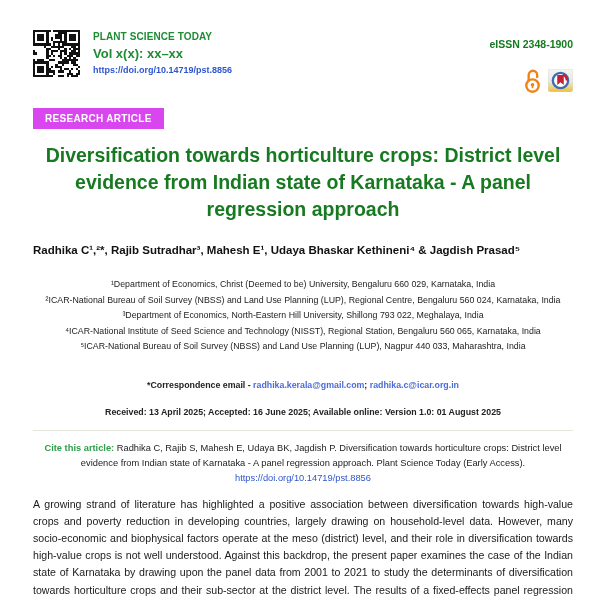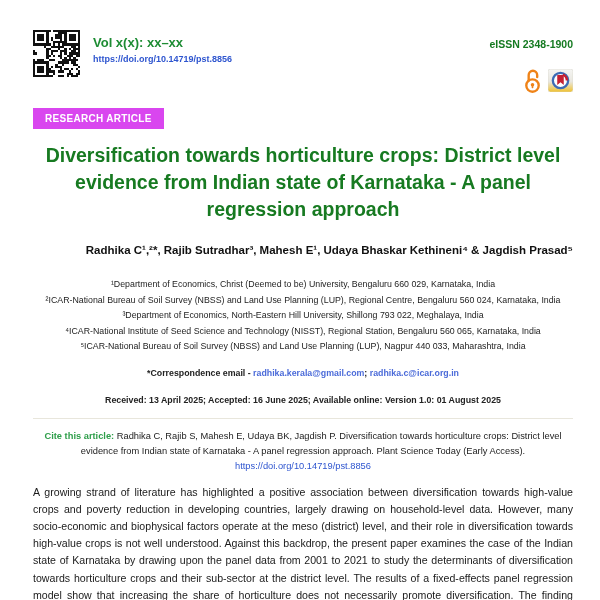--- a/index.html
+++ b/index.html
@@ -29,26 +29,26 @@
     font-weight:bold; font-size:10px; letter-spacing:0.3px;
     padding:5px 12px; margin-top:14px;
   }
 
   
   .title {
     text-align:center; color:#177a21; font-weight:bold;
     font-size:19.5px; line-height:27px;
     max-width:548px; margin:13px auto 0;
   }
-  .authors { text-align:right; font-weight:bold; font-size:11.5px; margin-top:21px; color:#111; }
+  .authors { text-align:left; font-weight:bold; font-size:11.5px; margin-top:21px; color:#111; }
 
   
   .affiliations { text-align:center; font-size:8.8px; line-height:15.5px; margin-top:21px; color:#1c1c1c; }
 
-  .correspondence { text-align:center; font-size:8.8px; margin-top:13px; font-weight:bold; color:#222; }
+  .correspondence { text-align:center; font-size:8.8px; margin-top:25px; font-weight:bold; color:#222; }
   .correspondence .link { color:#4b6bd9; cursor:pointer; }
   .dates { text-align:center; font-size:8.8px; margin-top:17px; font-weight:bold; color:#222; }
 
   .rule { border:none; border-top:1px solid #e8e6dc; margin:13px 0 0 0; }
 
   
   .cite { text-align:center; font-size:9.3px; line-height:15px; margin:10px auto 0; max-width:548px; color:#222; }
   .cite-label { color:#2e9e4a; font-weight:bold; }
   .cite .link { color:#2e55cf; cursor:pointer; }
 
@@ -315,20 +315,21 @@
           <rect x="3" y="16" width="1" height="1" fill="#111"></rect>
           <rect x="4" y="16" width="1" height="1" fill="#111"></rect>
           <rect x="2" y="17" width="1" height="1" fill="#111"></rect>
           <rect x="3" y="17" width="1" height="1" fill="#111"></rect>
           <rect x="4" y="17" width="1" height="1" fill="#111"></rect>
           <rect x="2" y="18" width="1" height="1" fill="#111"></rect>
           <rect x="3" y="18" width="1" height="1" fill="#111"></rect>
           <rect x="4" y="18" width="1" height="1" fill="#111"></rect>
         </svg>
       <div class="journal-meta">
+        <div class="journal-name">PLANT SCIENCE TODAY</div>
         <div class="volume">Vol x(x): xx–xx</div>
         <div class="doi-link">https://doi.org/10.14719/pst.8856</div>
       </div>
     </div>
     <div class="header-right">
       <div class="eissn">eISSN 2348-1900</div>
       <div class="icons">
 
         <svg width="17" height="27" viewBox="0 0 20 30">
           <path d="M5.5 15 V8.5 a5 5 0 0 1 10 0 V11" fill="none" stroke="#ef8318" stroke-width="2.8" stroke-linecap="round"></path>

